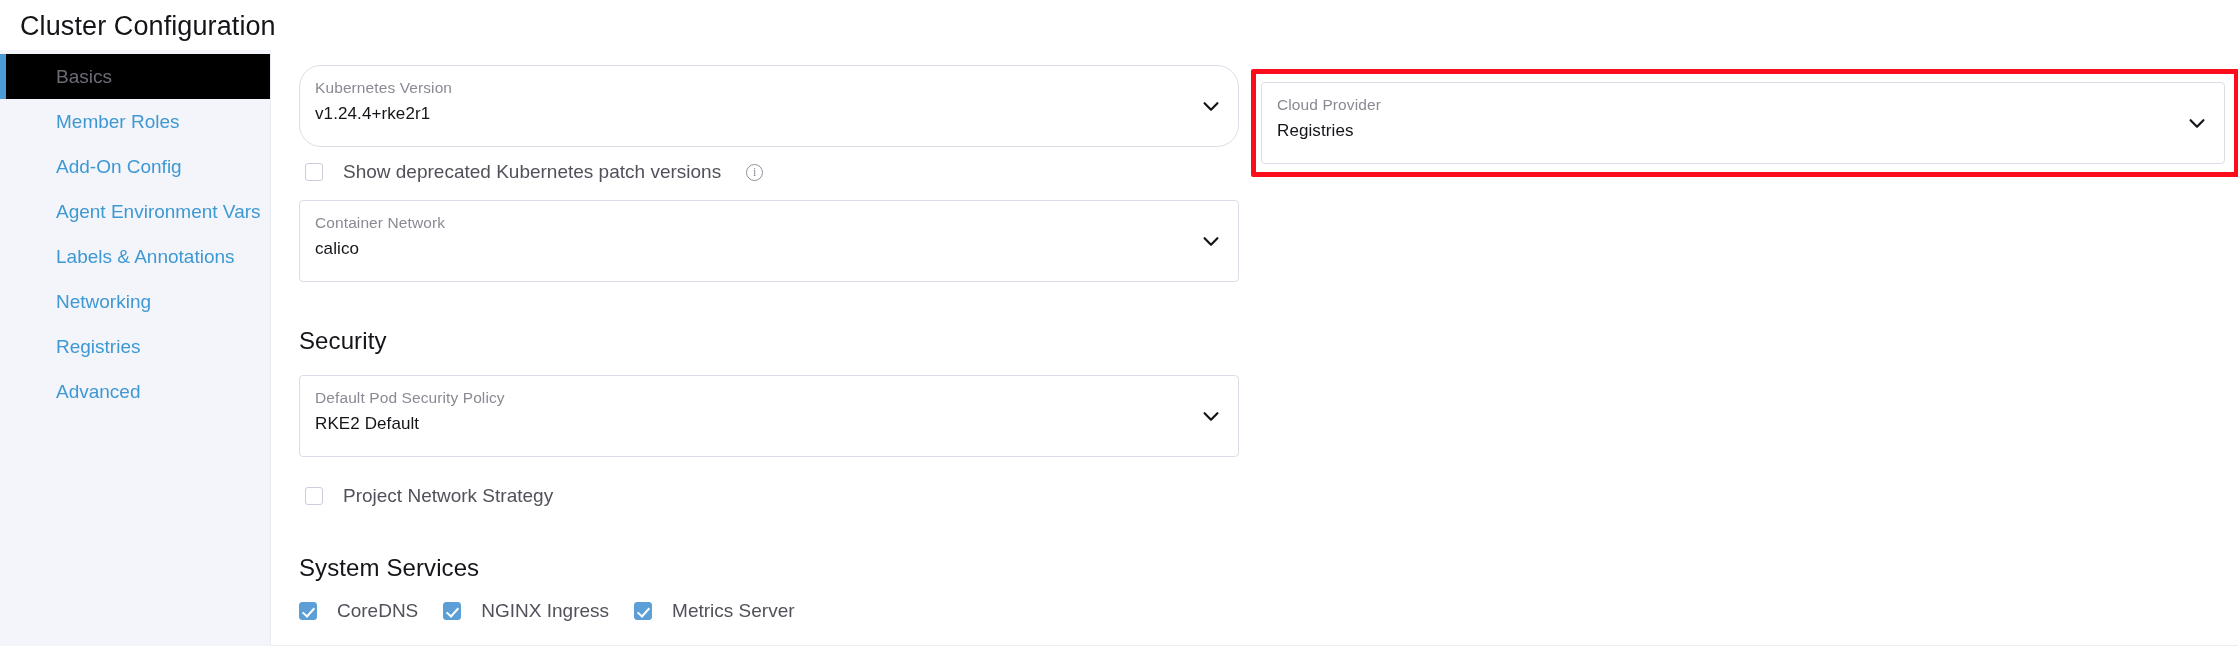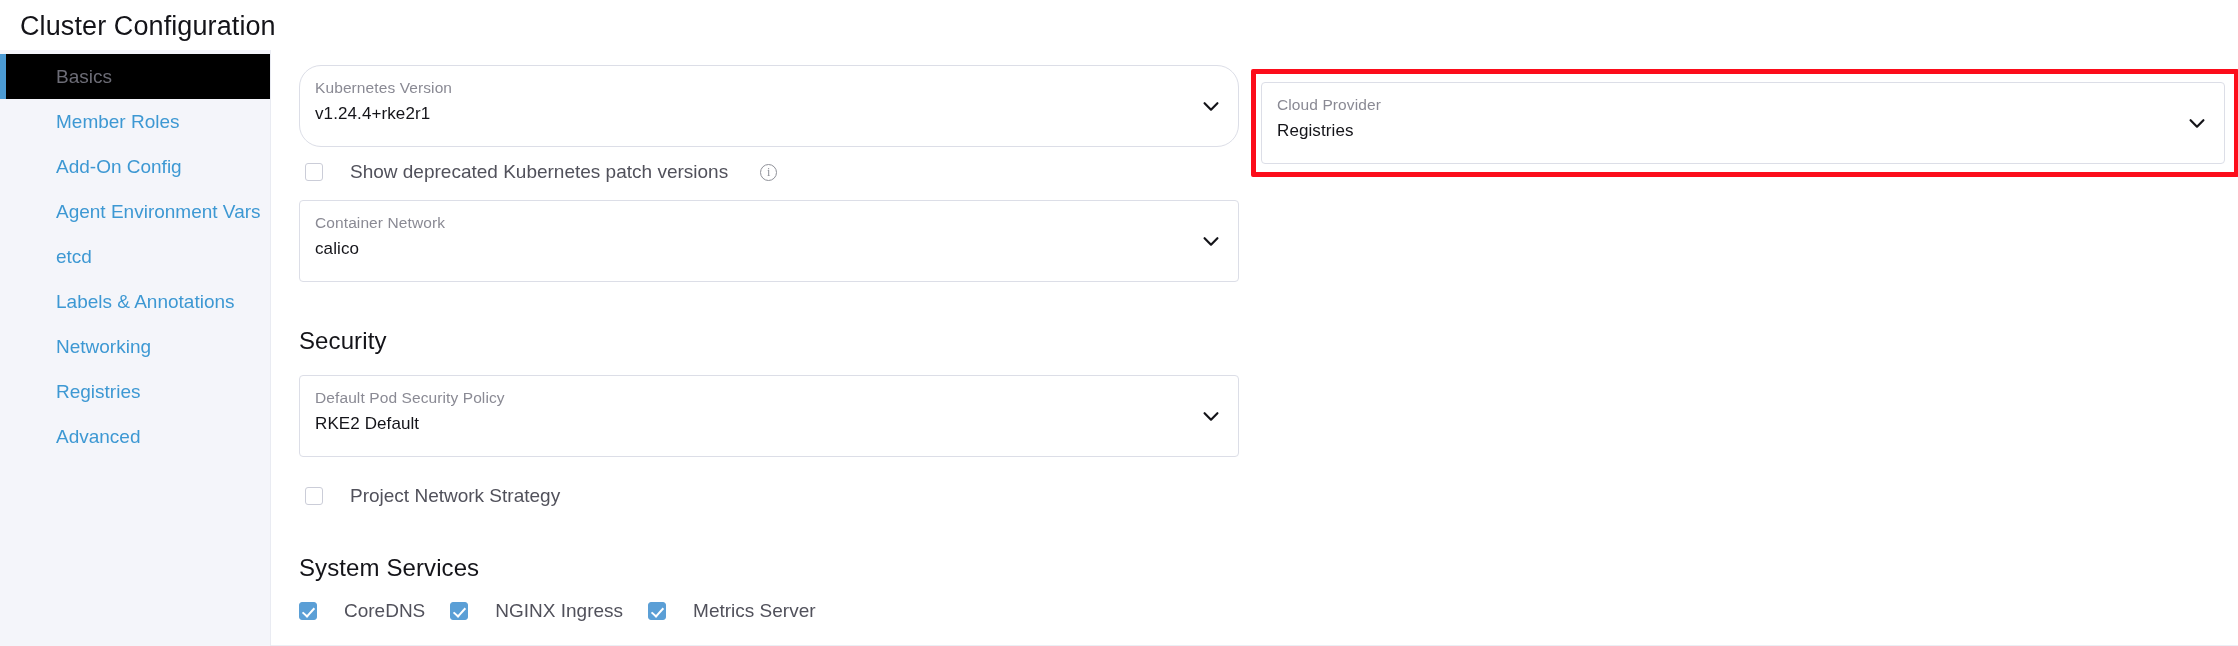--- a/index.html
+++ b/index.html
@@ -122,21 +122,21 @@
     width: 22px;
     height: 22px;
     pointer-events: none;
   }
   .chev svg { display: block; width: 22px; height: 22px; }
 
   
   .cb-row {
     display: flex;
     align-items: center;
-    gap: 27px;
+    gap: 20px;
     font-size: 19px;
     color: #51515b;
     cursor: pointer;
     white-space: nowrap;
   }
   .cb-box {
     width: 18px;
     height: 18px;
     border: 1px solid #cbcdd8;
     border-radius: 3px;
@@ -221,23 +221,20 @@
       <div class="nav-item">
         <span>Member Roles</span>
       </div>
       <div class="nav-item">
         <span>Add-On Config</span>
       </div>
       <div class="nav-item">
         <span>Agent Environment Vars</span>
       </div>
       <div class="nav-item">
-        <span>etcd</span>
-      </div>
-      <div class="nav-item">
         <span>Labels &amp; Annotations</span>
       </div>
       <div class="nav-item">
         <span>Networking</span>
       </div>
       <div class="nav-item">
         <span>Registries</span>
       </div>
       <div class="nav-item">
         <span>Advanced</span>

